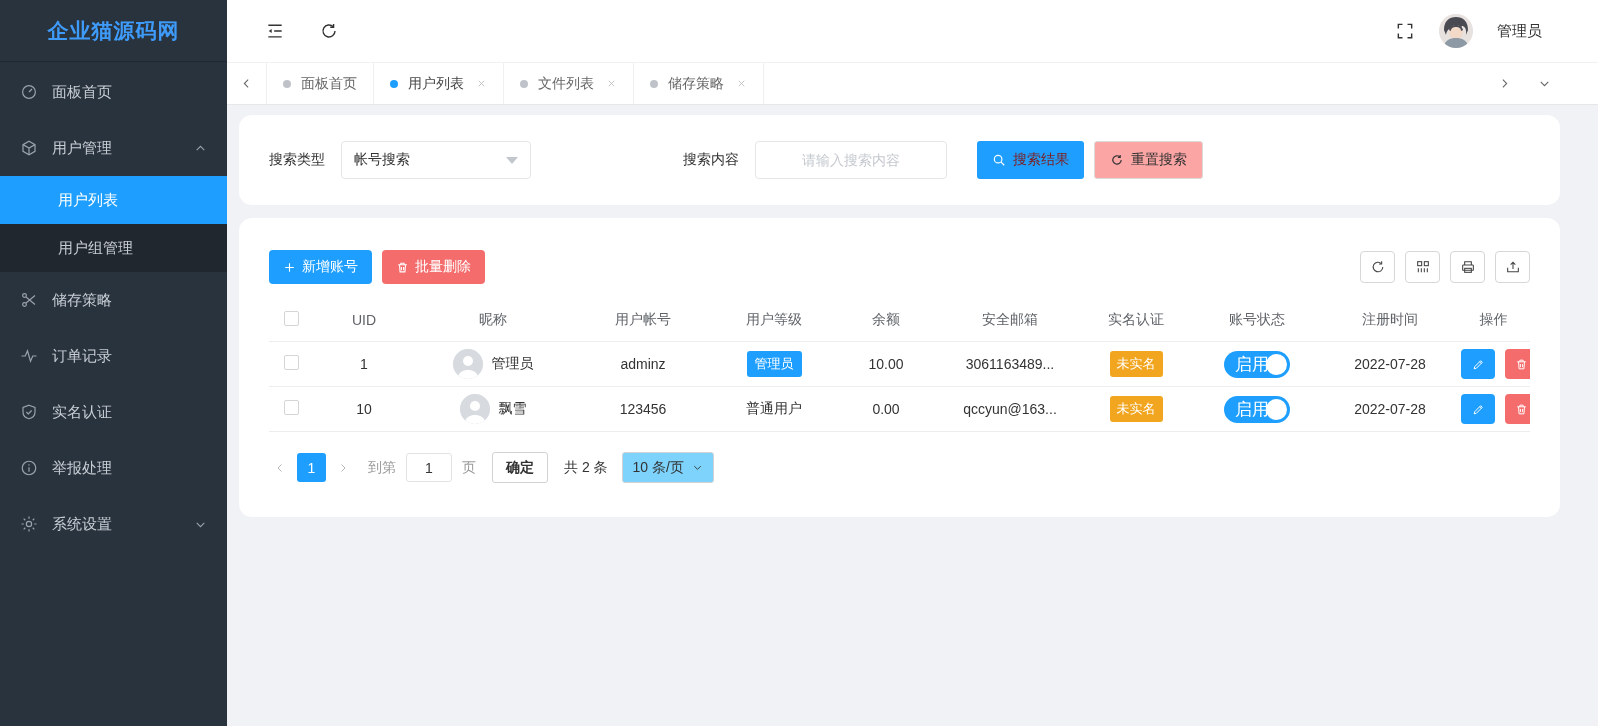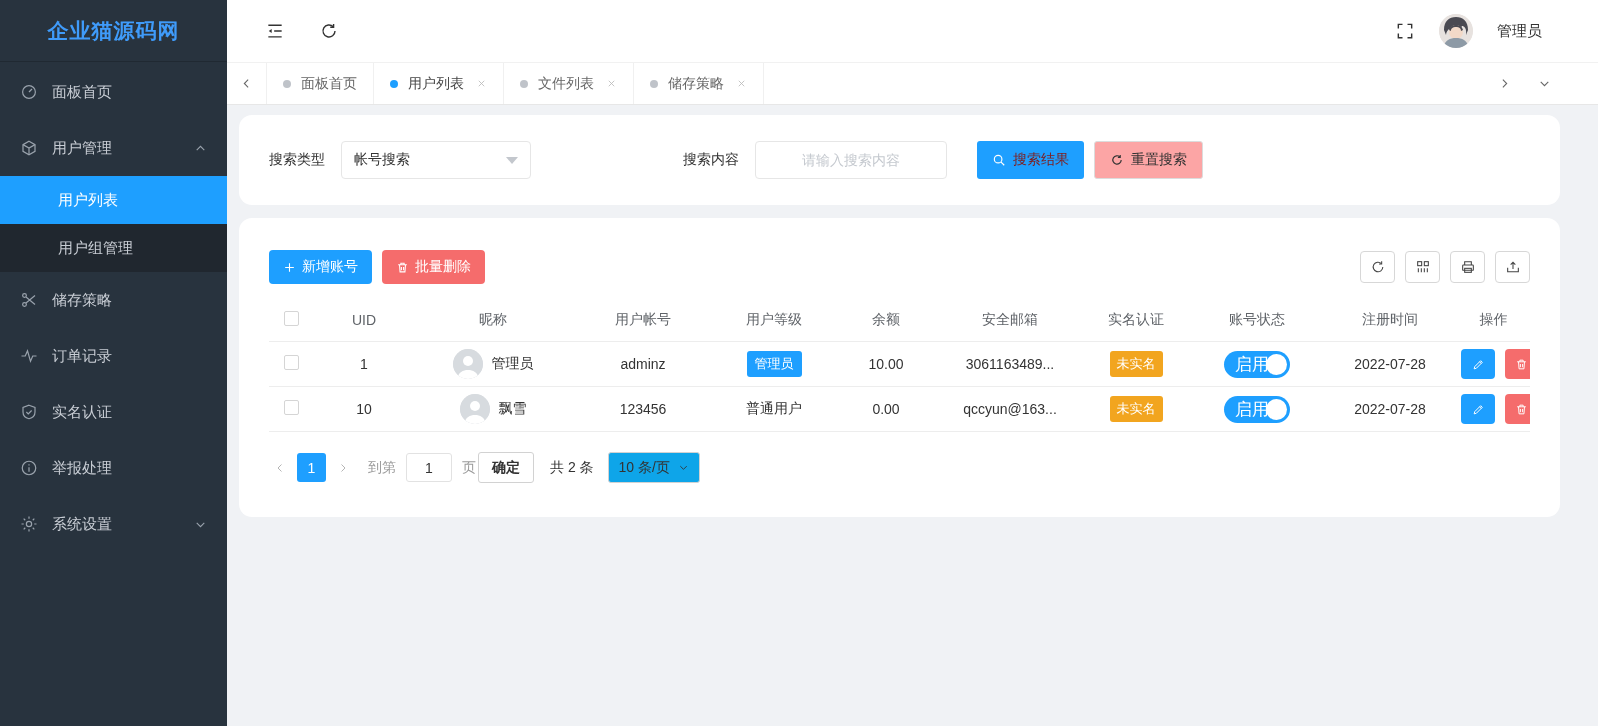--- a/index.html
+++ b/index.html
@@ -107,23 +107,23 @@
 
   .pagination { margin-top:20px; display:flex; align-items:center; color:#9a9a9a; }
   .pg-arrow { width:22px; display:flex; justify-content:center; cursor:pointer; }
   .pg-arrow svg { width:12px; height:12px; stroke:#b5b5b5; fill:none; stroke-width:2; }
   .pg-num { width:29px; height:29px; background:#1e9fff; color:#fff; border-radius:3px;
             display:flex; align-items:center; justify-content:center; margin:0 6px; cursor:pointer; }
   .jump-label { margin-left:14px; }
   .jump-input { width:46px; height:29px; border:1px solid #e2e2e2; border-radius:3px; text-align:center;
                 margin:0 10px; font-size:14px; color:#333; font-family:inherit; }
   .confirm-btn { height:31px; border:1px solid #d2d2d2; border-radius:3px; background:#fff; color:#333;
-                 font-weight:bold; padding:0 13px; margin-left:2px; font-size:14px; cursor:pointer; font-family:inherit; }
+                 font-weight:bold; padding:0 13px; margin-left:16px; font-size:14px; cursor:pointer; font-family:inherit; }
   .total-label { color:#333; margin-left:16px; }
-  .size-select { height:31px; border:1px solid #d2d2d2; border-radius:3px; background:#0ea5e9; color:#333;
+  .size-select { height:31px; border:1px solid #d2d2d2; border-radius:3px; background:#7dd3fc; color:#333;
                  display:inline-flex; align-items:center; gap:8px; padding:0 10px; margin-left:14px; cursor:pointer; }
   .size-select svg { width:11px; height:11px; stroke:#333; fill:none; stroke-width:2; }
 </style>
 </head>
 <body>
 
 <div class="layout">
 
   <aside class="sidebar">
     <div class="logo">企业猫源码网</div>

